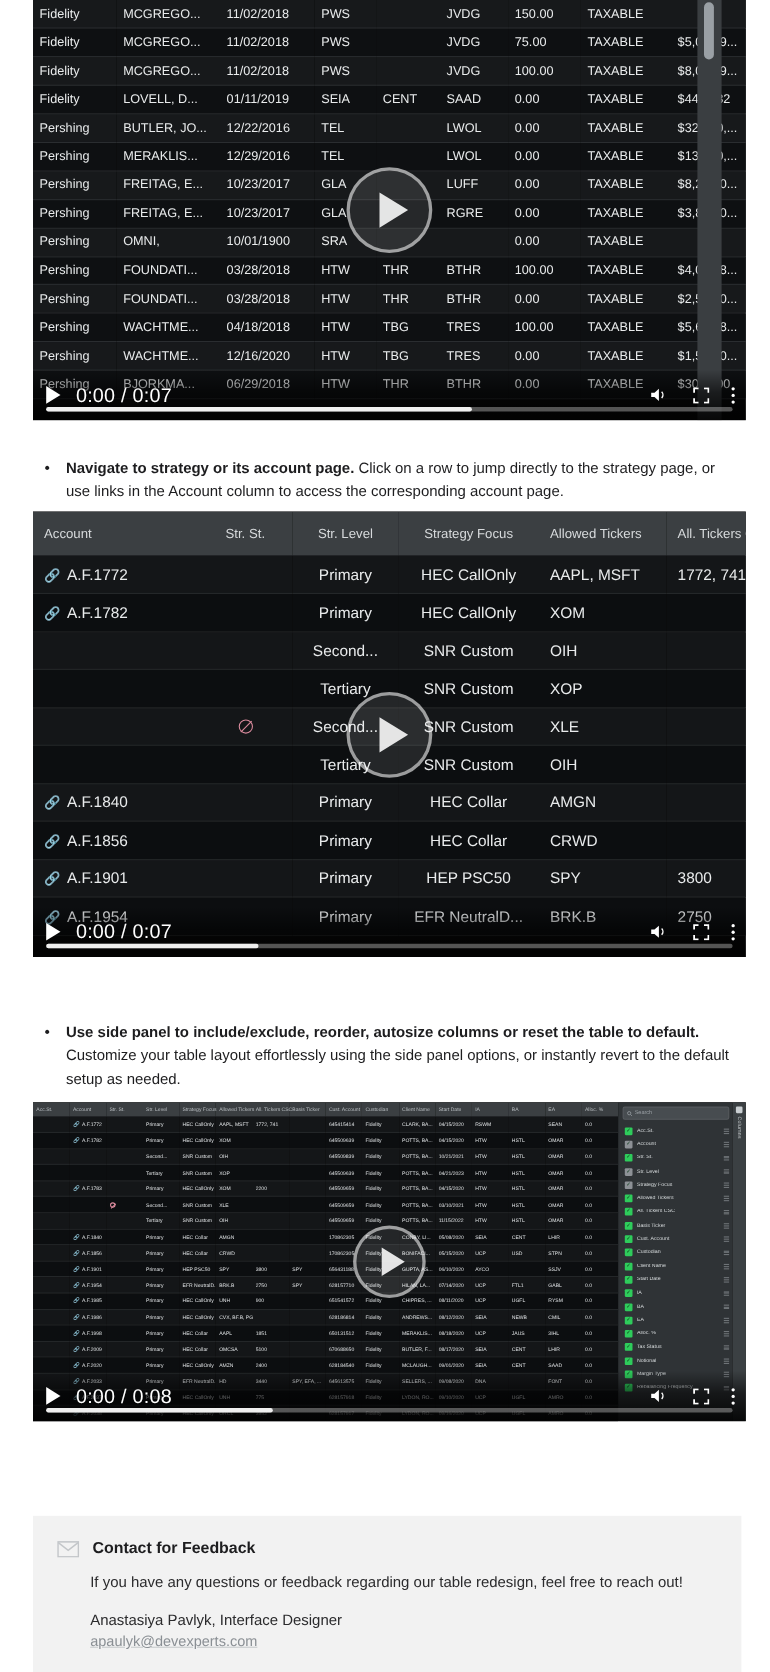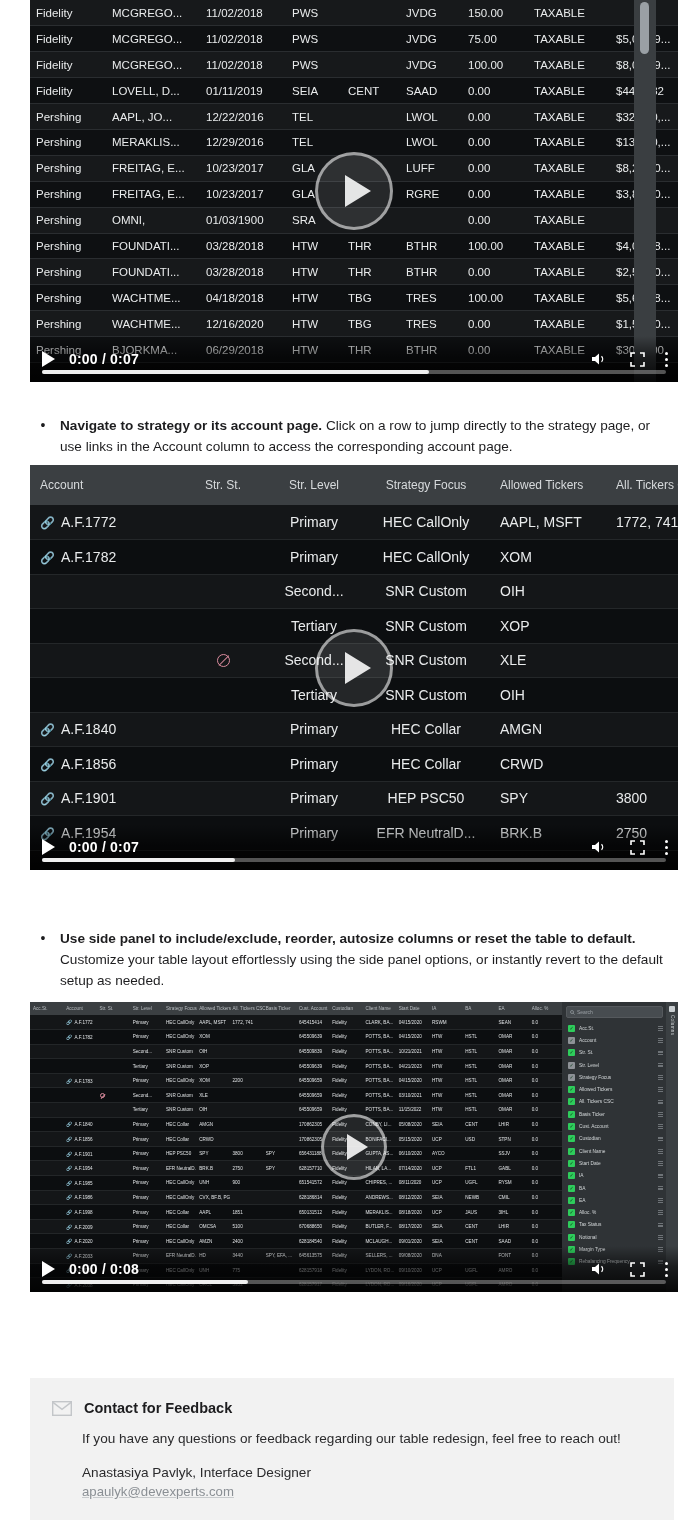--- a/index.html
+++ b/index.html
@@ -41,21 +41,21 @@
   .vcontrols {
     position: absolute; left:0; right:0; bottom:0;
     height: 46px;
     display: flex; align-items: center;
     padding: 0 10px 0 12px;
     color: #fff;
     background: linear-gradient(to top, rgba(0,0,0,.88) 0%, rgba(0,0,0,.55) 55%, rgba(0,0,0,0) 100%);
     z-index: 6;
   }
   .vc-play { width:0;height:0;border-left:13px solid #fff;border-top:8px solid transparent;border-bottom:8px solid transparent; margin-right:14px; }
-  .vc-time { font-size: 14px; font-weight: 700; letter-spacing:.2px; color:#fff; }
+  .vc-time { font-size: 18px; font-weight: 400; letter-spacing:.2px; color:#fff; }
   .vc-spacer { flex:1 1 auto; }
   .vc-vol { margin-right:22px; display:block; }
   .vc-full { margin-right:20px; display:block; }
   .vc-menu { display:flex; flex-direction:column; gap:3px; align-items:center; }
   .vc-menu i { display:block; width:3px; height:3px; border-radius:50%; background:#fff; }
 
   .vprogress {
     position:absolute; left:12px; right:12px; bottom:8px;
     height: 4px; background: rgba(255,255,255,.32); border-radius:2px; z-index:7;
   }
@@ -225,21 +225,21 @@
               <td>01/11/2019</td>
               <td>SEIA</td>
               <td>CENT</td>
               <td>SAAD</td>
               <td>0.00</td>
               <td>TAXABLE</td>
               <td>$440,532</td>
             </tr>
             <tr>
               <td>Pershing</td>
-              <td>AAPL, JO...</td>
+              <td>BUTLER, JO...</td>
               <td>12/22/2016</td>
               <td>TEL</td>
               <td></td>
               <td>LWOL</td>
               <td>0.00</td>
               <td>TAXABLE</td>
               <td>$32,000,...</td>
             </tr>
             <tr>
               <td>Pershing</td>
@@ -270,21 +270,21 @@
               <td>GLA</td>
               <td></td>
               <td>RGRE</td>
               <td>0.00</td>
               <td>TAXABLE</td>
               <td>$3,850,0...</td>
             </tr>
             <tr>
               <td>Pershing</td>
               <td>OMNI,</td>
-              <td>01/03/1900</td>
+              <td>10/01/1900</td>
               <td>SRA</td>
               <td></td>
               <td></td>
               <td>0.00</td>
               <td>TAXABLE</td>
               <td></td>
             </tr>
             <tr>
               <td>Pershing</td>
               <td>FOUNDATI...</td>

